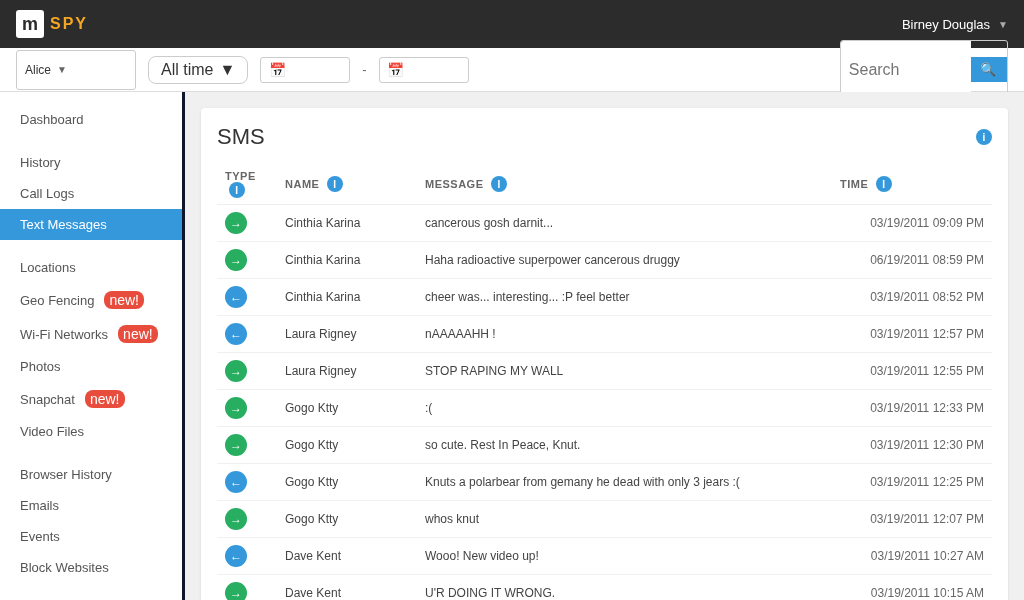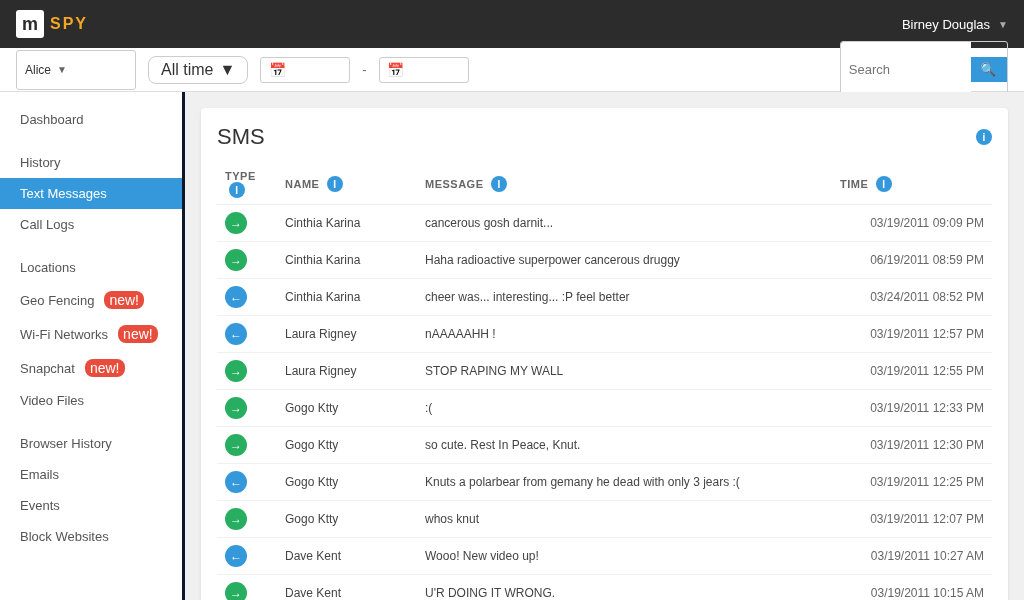--- a/index.html
+++ b/index.html
@@ -101,21 +101,21 @@
       margin-left: auto;
       display: flex;
       align-items: center;
       border: 1px solid #ccc;
       border-radius: 3px;
       overflow: hidden;
     }
     .search-area input {
       border: none;
       padding: 20px 8px;
-      font-size: 13px;
+      font-size: 16px;
       outline: none;
       width: 130px;
     }
     .search-btn {
       background: #3498db;
       color: #fff;
       border: none;
       padding: 5px 10px;
       cursor: pointer;
       font-size: 13px;
@@ -296,37 +296,40 @@
 <div class="main-layout">
 
   <aside class="sidebar">
     <div class="sidebar-item">
       <span>Dashboard</span>
     </div>
     <div class="sidebar-divider"></div>
     <div class="sidebar-item">
       <span>History</span>
     </div>
+    <div class="sidebar-item">
+      <span>Call Logs</span>
+    </div>
     <div class="sidebar-item active">
       <span>Text Messages</span>
     </div>
-    <div class="sidebar-item">
-      <span>Call Logs</span>
-    </div>
     <div class="sidebar-divider"></div>
     <div class="sidebar-item">
       <span>Locations</span>
     </div>
     <div class="sidebar-item">
       <span>Geo Fencing</span>
       <span class="badge-new">new!</span>
     </div>
     <div class="sidebar-item">
       <span>Wi-Fi Networks</span>
       <span class="badge-new">new!</span>
+    </div>
+    <div class="sidebar-item">
+      <span>Photos</span>
     </div>
     <div class="sidebar-item">
       <span>Snapchat</span>
       <span class="badge-new">new!</span>
     </div>
     <div class="sidebar-item">
       <span>Video Files</span>
     </div>
     <div class="sidebar-divider"></div>
     <div class="sidebar-item">
@@ -387,21 +390,21 @@
               <td>Cinthia Karina</td>
               <td>Haha radioactive superpower cancerous druggy</td>
               <td style="text-align: right; color: rgb(102, 102, 102);">06/19/2011 08:59 PM</td>
             </tr>
             <tr>
               <td>
                 <div class="type-icon-in">←</div>
               </td>
               <td>Cinthia Karina</td>
               <td>cheer was... interesting... :P feel better</td>
-              <td style="text-align: right; color: rgb(102, 102, 102);">03/24/2011 08:52 PM</td>
+              <td style="text-align: right; color: rgb(102, 102, 102);">03/19/2011 08:52 PM</td>
             </tr>
             <tr>
               <td>
                 <div class="type-icon-in">←</div>
               </td>
               <td>Laura Rigney</td>
               <td>nAAAAAHH !</td>
               <td style="text-align: right; color: rgb(102, 102, 102);">03/19/2011 12:57 PM</td>
             </tr>
             <tr>

